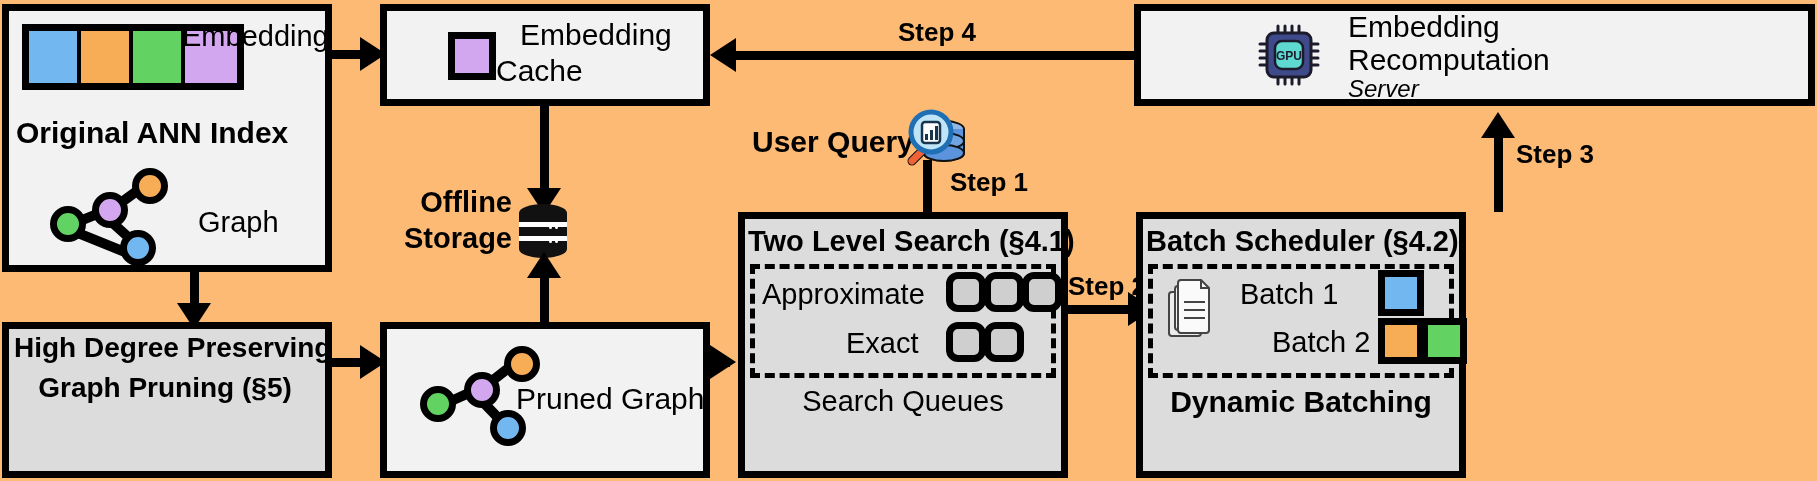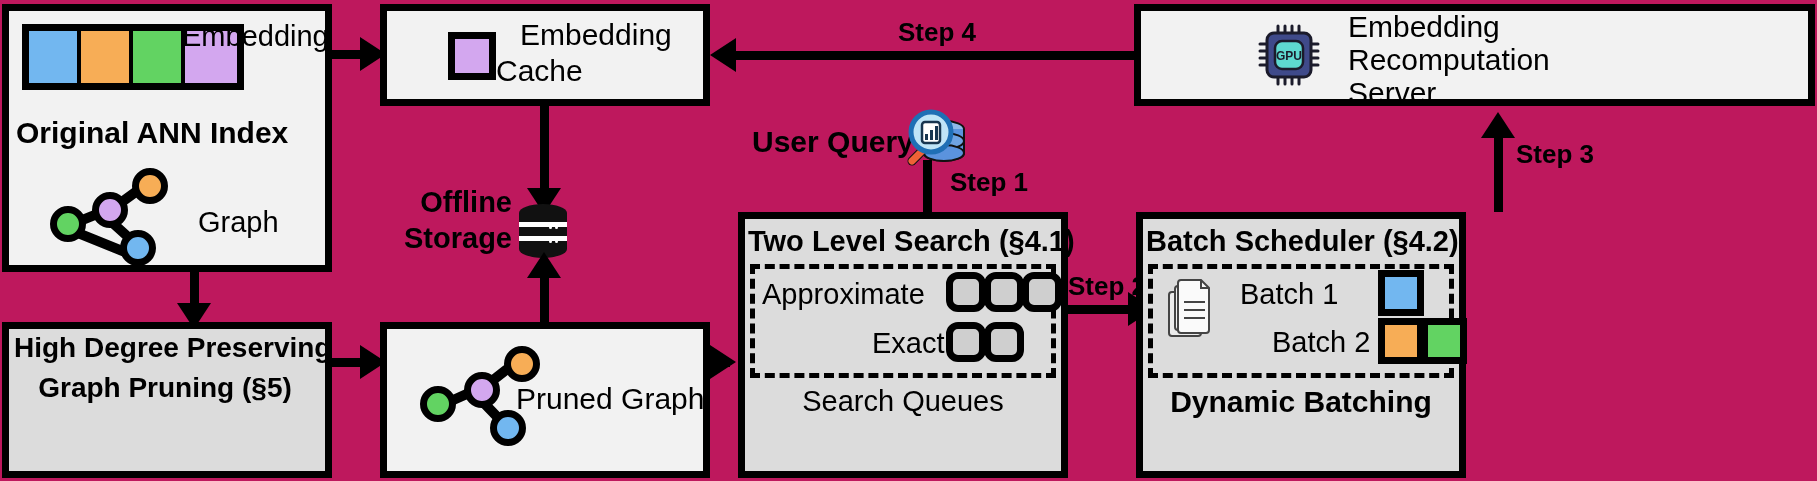--- a/index.html
+++ b/index.html
@@ -1,17 +1,17 @@
 <!DOCTYPE html>
 <html><head>
 <meta charset="utf-8">
 <style>
   html,body{margin:0;padding:0;background:#ffffff;}
   body{font-family:"Liberation Sans","DejaVu Sans",sans-serif;}
-  #stage{position:relative;width:1817px;height:481px;background:#be185d;overflow:hidden;}
+  #stage{position:relative;width:1817px;height:481px;background:#fdba74;overflow:hidden;}
 
   .box{position:absolute;box-sizing:border-box;border:7px solid #000;background:#f2f2f2;}
   .box.shade{background:#dcdcdc;}
   .lbl{position:absolute;color:#000;white-space:pre;line-height:1.12;}
   .b{font-weight:bold;text-align:right;}
 
   
   .bar{position:absolute;background:#000;}
   .tri{position:absolute;width:0;height:0;}
   .tri.r{border-top:17px solid transparent;border-bottom:17px solid transparent;border-left:26px solid #000;}
@@ -152,21 +152,21 @@
   <div class="box shade" style="left:738px;top:212px;width:330px;height:266px;"></div>
   <div class="lbl b" style="left:748px;top:225px;width:310px;text-align:center;font-size:29px;">Two Level Search (§4.1)</div>
 
   <div class="dashed" style="left:750px;top:264px;width:306px;height:114px;"></div>
 
   <div class="lbl" style="left:762px;top:278px;font-size:29px;">Approximate</div>
   <div class="slot" style="left:946px;top:272px;width:40px;height:40px;"></div>
   <div class="slot" style="left:984px;top:272px;width:40px;height:40px;"></div>
   <div class="slot" style="left:1022px;top:272px;width:40px;height:40px;"></div>
 
-  <div class="lbl" style="left:846px;top:327px;font-size:29px;margin-left:26px;">Exact</div>
+  <div class="lbl" style="left:846px;top:327px;font-size:29px;">Exact</div>
   <div class="slot" style="left:946px;top:322px;width:40px;height:40px;"></div>
   <div class="slot" style="left:984px;top:322px;width:40px;height:40px;"></div>
 
   <div class="lbl" style="left:748px;top:385px;width:310px;text-align:center;font-size:29px;">Search Queues</div>
 
   <div class="bar" style="left:1068px;top:305px;width:70px;height:9px;"></div>
   <div class="tri r" style="left:1128px;top:292px;"></div>
   <div class="lbl b" style="left:1068px;top:272px;font-size:26px;">Step 2</div>
 
   <div class="box shade" style="left:1136px;top:212px;width:330px;height:266px;"></div>
@@ -222,19 +222,19 @@
           <line x1="51" y1="41" x2="60" y2="41"></line>
       </g>
       <rect x="9" y="9" width="44" height="44" rx="7" fill="#3f4a8a" stroke="#1b1b2b" stroke-width="3"></rect>
       <rect x="17" y="17" width="28" height="28" rx="7" fill="#5ed9d0" stroke="#1b1b2b" stroke-width="2.5"></rect>
       <text x="31" y="36" font-family="Liberation Sans, sans-serif" font-size="12" font-weight="bold" fill="#1b1b2b" text-anchor="middle">GPU</text>
     </svg>
   </div>
 
   <div class="lbl" style="left:1348px;top:10px;font-size:30px;">Embedding</div>
   <div class="lbl" style="left:1348px;top:43px;font-size:30px;">Recomputation</div>
-  <div class="lbl" style="left:1348px;top:76px;font-size:30px;">Server</div>
+  <div class="lbl" style="left:1348px;top:76px;font-size:24px;font-style:italic;">Server</div>
 
   <div class="bar" style="left:730px;top:51px;width:404px;height:9px;"></div>
   <div class="tri l" style="left:710px;top:38px;"></div>
   <div class="lbl b" style="left:898px;top:18px;font-size:26px;">Step 4</div>
 
 </div>
 
 </body></html>

